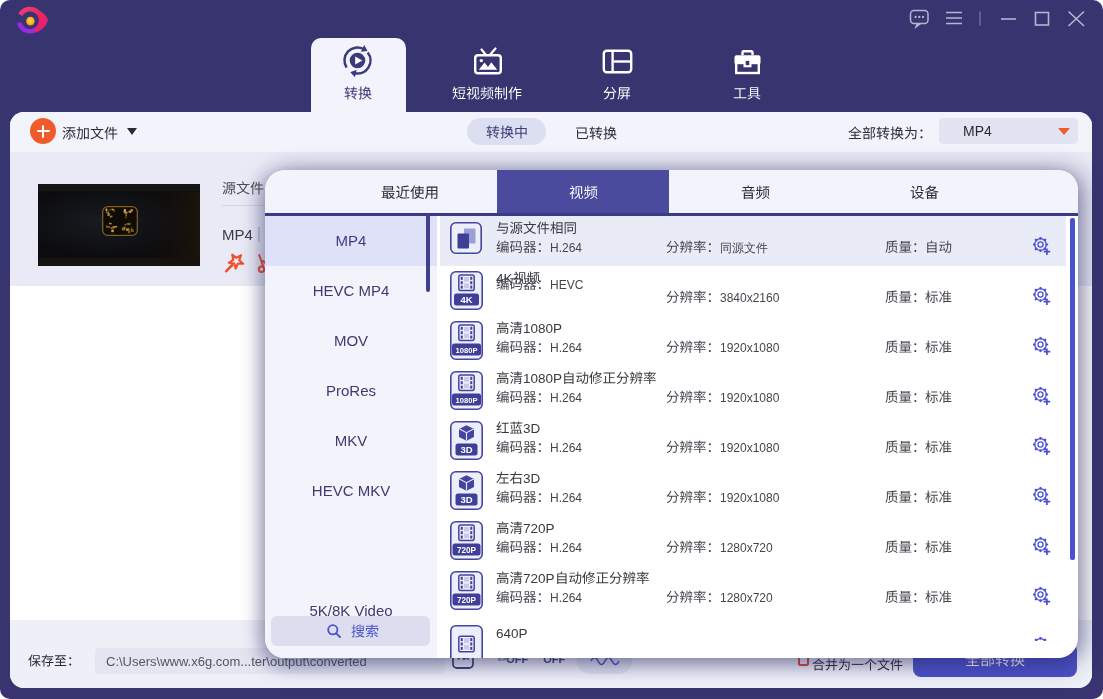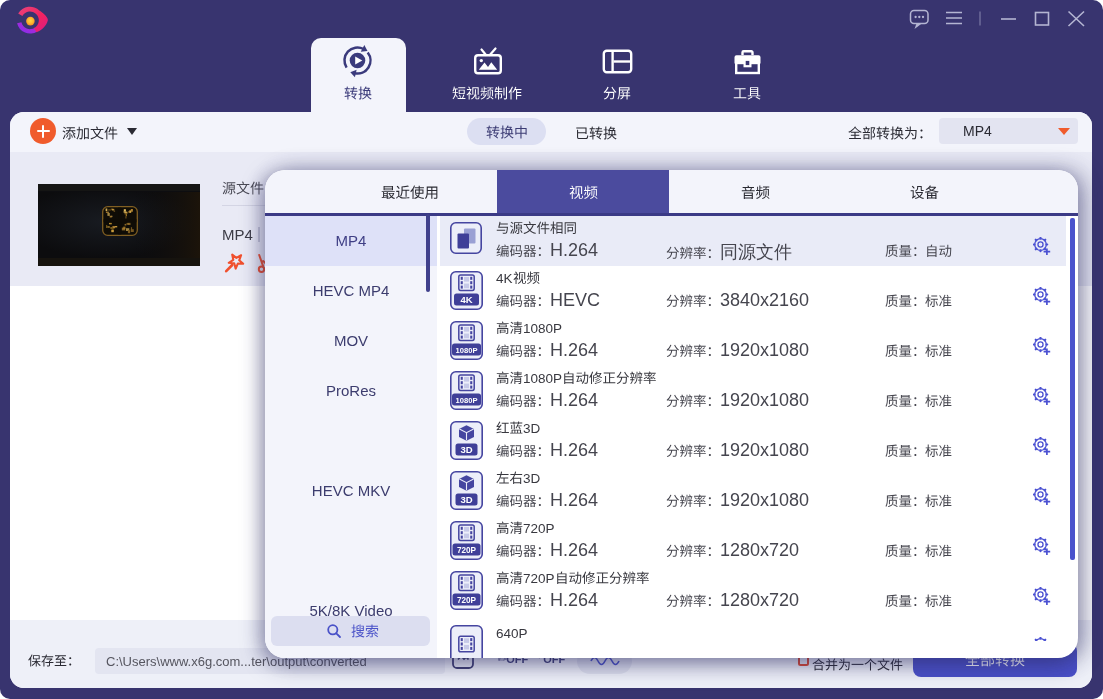--- a/index.html
+++ b/index.html
@@ -12,21 +12,21 @@
 .bottombar{left:0;top:508px;width:1082px;height:68px;background:#eef0f8}
 .panel{left:265px;top:170px;width:813px;height:488px;background:#fff;border-radius:20px;box-shadow:0 6px 24px rgba(45,45,100,.38),8px 0 22px rgba(45,45,100,.30),-6px 4px 16px rgba(45,45,100,.22);overflow:hidden}
 .phead{left:0;top:0;width:813px;height:43px;background:#f3f4fb;border-radius:20px 20px 0 0}
 .punder{left:0;top:43px;width:813px;height:3px;background:#3b3a86}
 .sidebar{left:0;top:46px;width:172px;height:442px;background:#f3f4fb}
 .sitem{left:0;width:172px;height:50px;line-height:50px;text-align:center;font-size:15px;color:#3c3c6e}
 .sisel{background:#dee1f8;color:#3f3f85}
 .row{left:175px;width:626px;height:50px}
 .rowhl{background:#e9ebf7}
 .t1{font-size:13.5px;color:#38383f}
-.t2{font-size:18px;color:#45454e}
+.t2{font-size:12px;color:#45454e}
 </style></head><body>
 <svg width="0" height="0" style="position:absolute">
     <defs>
       <path id="g0" d="M44 431V349H960V431Z"></path>
       <path id="g1" d="M57 238V166H681V238ZM261 818C236 680 195 491 164 380L227 379H243H807C784 150 758 45 721 15C708 4 694 3 669 3C640 3 562 4 484 11C499 -10 510 -41 512 -64C583 -68 655 -70 691 -68C734 -65 760 -59 786 -33C832 11 859 127 888 413C890 424 891 450 891 450H261C273 504 287 567 300 630H876V702H315L336 810Z"></path>
       <path id="g2" d="M460 546V-79H538V546ZM506 841C406 674 224 528 35 446C56 428 78 399 91 377C245 452 393 568 501 706C634 550 766 454 914 376C926 400 949 428 969 444C815 519 673 613 545 766L573 810Z"></path>
       <path id="g3" d="M458 840V661H96V186H171V248H458V-79H537V248H825V191H902V661H537V840ZM171 322V588H458V322ZM825 322H537V588H825Z"></path>
       <path id="g4" d="M162 784C202 737 247 673 267 632L335 665C314 706 267 768 226 812ZM499 371C550 310 609 226 635 173L701 209C674 261 613 342 561 401ZM411 838V720C411 682 410 642 407 599H82V524H399C374 346 295 145 55 -11C73 -23 101 -49 114 -66C370 104 452 328 476 524H821C807 184 791 50 761 19C750 7 739 4 717 5C693 5 630 5 562 11C577 -11 587 -44 588 -67C650 -70 713 -72 748 -69C785 -65 808 -57 831 -28C870 18 884 159 900 560C900 572 901 599 901 599H484C486 641 487 682 487 719V838Z"></path>
       <path id="g5" d="M317 341V268H604V-80H679V268H953V341H679V562H909V635H679V828H604V635H470C483 680 494 728 504 775L432 790C409 659 367 530 309 447C327 438 359 420 373 409C400 451 425 504 446 562H604V341ZM268 836C214 685 126 535 32 437C45 420 67 381 75 363C107 397 137 437 167 480V-78H239V597C277 667 311 741 339 815Z"></path>
       <path id="g6" d="M526 828C476 681 395 536 305 442C322 430 351 404 363 391C414 447 463 520 506 601H575V-79H651V164H952V235H651V387H939V456H651V601H962V673H542C563 717 582 763 598 809ZM285 836C229 684 135 534 36 437C50 420 72 379 80 362C114 397 147 437 179 481V-78H254V599C293 667 329 741 357 814Z"></path>
@@ -347,20 +347,21 @@
       <div class="abs" style="left:573px;top:13px;width:172px;text-align:center;color:#2b2b33"><svg width="29" height="14" fill="currentColor" style="vertical-align:-1.74px">
           <use href="#g49" transform="translate(0.0,12.76) scale(0.0145,-0.0145)"></use>
           <use href="#g21" transform="translate(14.5,12.76) scale(0.0145,-0.0145)"></use>
         </svg></div>
       <div class="abs punder"></div>
       <div class="abs sidebar"></div>
       <div class="abs sitem sisel" style="top:46px">MP4</div>
       <div class="abs sitem" style="top:96px">HEVC MP4</div>
       <div class="abs sitem" style="top:196px">ProRes</div>
       <div class="abs sitem" style="top:146px">MOV</div>
+      <div class="abs sitem" style="top:246px">MKV</div>
       <div class="abs sitem" style="top:296px">HEVC MKV</div>
       <div class="abs sitem" style="top:416px">5K/8K Video</div>
       <div class="abs" style="left:6px;top:446px;width:159px;height:30px;border-radius:6px;background:#dcdef0;color:#4a52c8">
         <div class="abs" style="left:55px;top:7px"><svg width="16" height="16" viewBox="0 0 16 16" fill="none" stroke="#4a52c8" stroke-width="1.8">
             <circle cx="6.8" cy="6.8" r="4.6"></circle>
             <path d="M10.3,10.3 L14,14" stroke-linecap="round"></path>
           </svg></div>
         <div class="abs" style="left:80px;top:6px"><svg width="28" height="14" fill="currentColor" style="vertical-align:-1.68px">
             <use href="#g29" transform="translate(0.0,12.32) scale(0.0140,-0.0140)"></use>
             <use href="#g42" transform="translate(14.0,12.32) scale(0.0140,-0.0140)"></use>
@@ -422,21 +423,21 @@
               <rect x="6.0" y="2.8" width="5.0" height="4.6" fill="#c6c9e8" stroke="none"></rect>
               <rect x="6.0" y="9.4" width="5.0" height="4.6" fill="#c6c9e8" stroke="none"></rect>
             </g>
             <rect x="4.0" y="22.6" width="25" height="12" rx="2.5" fill="#3f3f98"></rect>
             <text x="16.5" y="31.8" text-anchor="middle" font-family="Liberation Sans,sans-serif" font-size="9.5" font-weight="bold" fill="#fff">4K</text>
           </svg></div>
         <div class="abs t1" style="left:56px;top:5px;white-space:nowrap"><span>4K</span><svg width="27" height="14" fill="currentColor" style="vertical-align:-1.62px">
             <use href="#g48" transform="translate(0.0,11.88) scale(0.0135,-0.0135)"></use>
             <use href="#g57" transform="translate(13.5,11.88) scale(0.0135,-0.0135)"></use>
           </svg></div>
-        <div class="abs t2" style="left:56px;top:24px;white-space:nowrap"><svg width="54" height="14" fill="currentColor" style="vertical-align:-1.62px">
+        <div class="abs t2" style="left:56px;top:11px;white-space:nowrap"><svg width="54" height="14" fill="currentColor" style="vertical-align:-1.62px">
             <use href="#g44" transform="translate(0.0,11.88) scale(0.0135,-0.0135)"></use>
             <use href="#g41" transform="translate(13.5,11.88) scale(0.0135,-0.0135)"></use>
             <use href="#g20" transform="translate(27.0,11.88) scale(0.0135,-0.0135)"></use>
             <use href="#g59" transform="translate(40.5,11.88) scale(0.0135,-0.0135)"></use>
           </svg><span>HEVC</span></div>
         <div class="abs t2" style="left:226px;top:24px;white-space:nowrap"><svg width="54" height="14" fill="currentColor" style="vertical-align:-1.62px">
             <use href="#g13" transform="translate(0.0,11.88) scale(0.0135,-0.0135)"></use>
             <use href="#g52" transform="translate(13.5,11.88) scale(0.0135,-0.0135)"></use>
             <use href="#g37" transform="translate(27.0,11.88) scale(0.0135,-0.0135)"></use>
             <use href="#g59" transform="translate(40.5,11.88) scale(0.0135,-0.0135)"></use>

